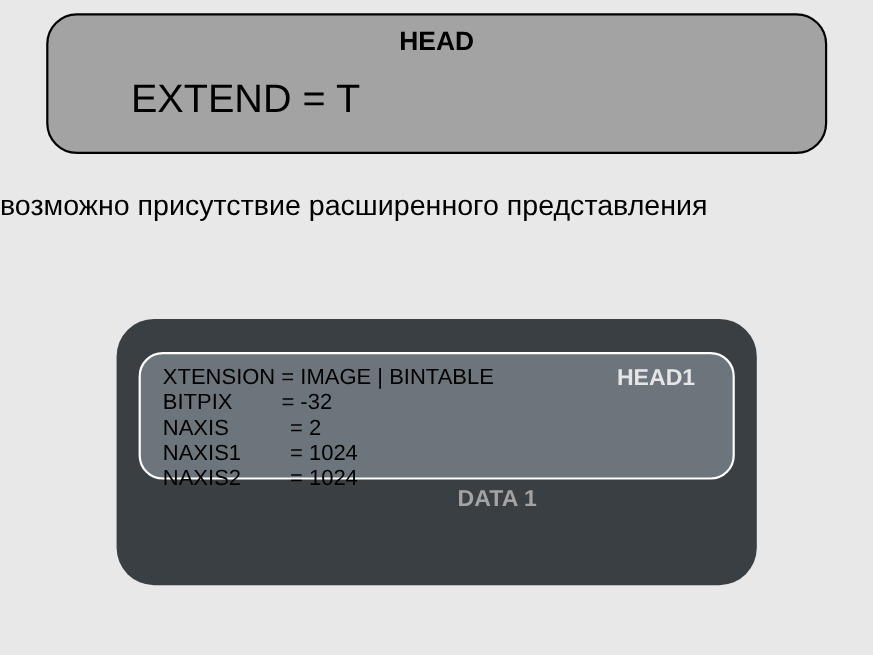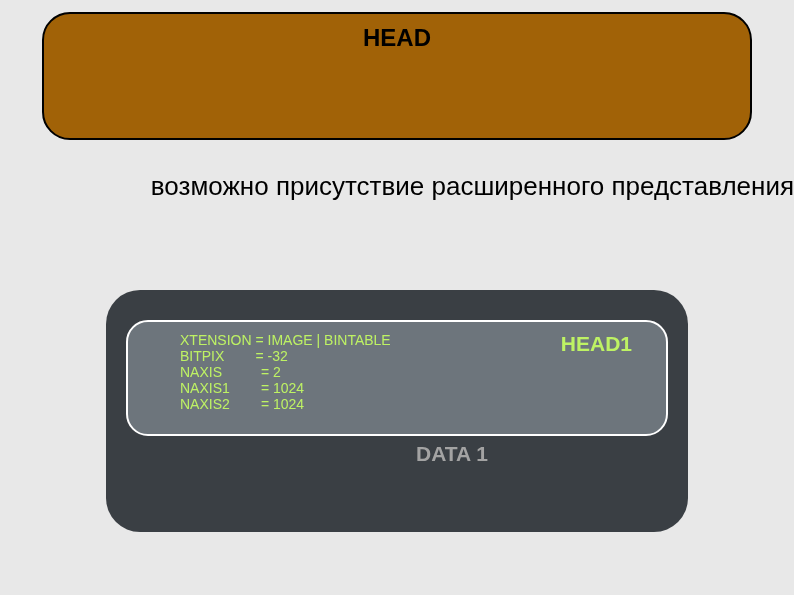--- a/index.html
+++ b/index.html
@@ -15,21 +15,21 @@
     position: relative;
     width: 794px;
     height: 595px;
   }
   .head-box {
     position: absolute;
     left: 42px;
     top: 12px;
     width: 710px;
     height: 128px;
-    background: #a16207;
+    background: #a3a3a3;
     border: 2px solid #000;
     border-radius: 28px;
     box-sizing: border-box;
   }
   .head-label {
     position: absolute;
     top: 10px;
     left: 0;
     width: 100%;
     text-align: center;
@@ -40,21 +40,21 @@
     position: absolute;
     left: 75px;
     top: 55px;
     font-size: 36px;
   }
   .description {
     position: absolute;
     left: 0;
     top: 170px;
     width: 794px;
-    text-align: right;
+    text-align: left;
     font-size: 26px;
     line-height: 1.3;
   }
   .outer-dark {
     position: absolute;
     left: 106px;
     top: 290px;
     width: 582px;
     height: 242px;
     background: #3a3f44;
@@ -71,49 +71,49 @@
     border-radius: 22px;
     box-sizing: border-box;
     color: #fff;
   }
   .head1-title {
     position: absolute;
     right: 34px;
     top: 10px;
     font-size: 21px;
     font-weight: bold;
-    color: #bef264;
+    color: #e5e5e5;
   }
   .kv-block {
     position: absolute;
     left: 20px;
     top: 10px;
-    font-size: 14px;
+    font-size: 20px;
     line-height: 1.15;
     white-space: pre;
-    color: #bef264;
-    margin-left: 32px;
+    color: #000000;
   }
   .data-label {
     position: absolute;
     left: 310px;
     top: 152px;
     font-size: 21px;
     font-weight: bold;
     color: #a3a3a3;
     line-height: 1.1;
   }
 </style>
 </head>
 <body>
 
 <div class="canvas">
 
   <div class="head-box">
     <div class="head-label">HEAD</div>
+    <div class="extend-label">EXTEND = T</div>
   </div>
 
   <div class="description">
     <span>возможно присутствие расширенного представления</span><br>
   </div>
 
   <div class="outer-dark">
     <div class="inner-head1">
       <div class="head1-title">HEAD1</div>
       <div class="kv-block"><span>XTENSION = IMAGE | BINTABLE</span>

